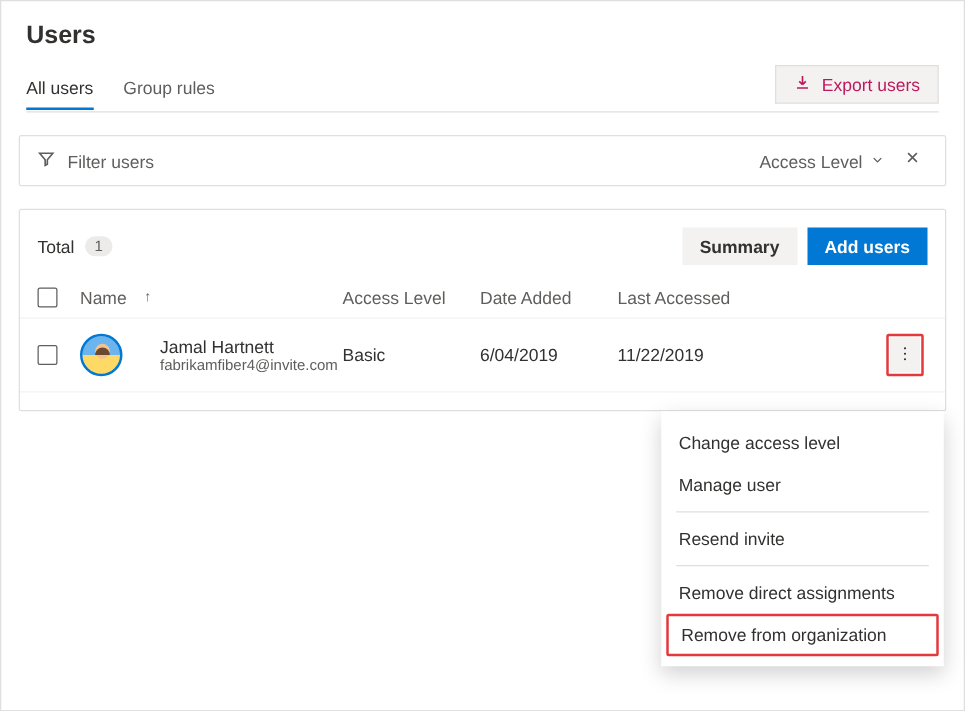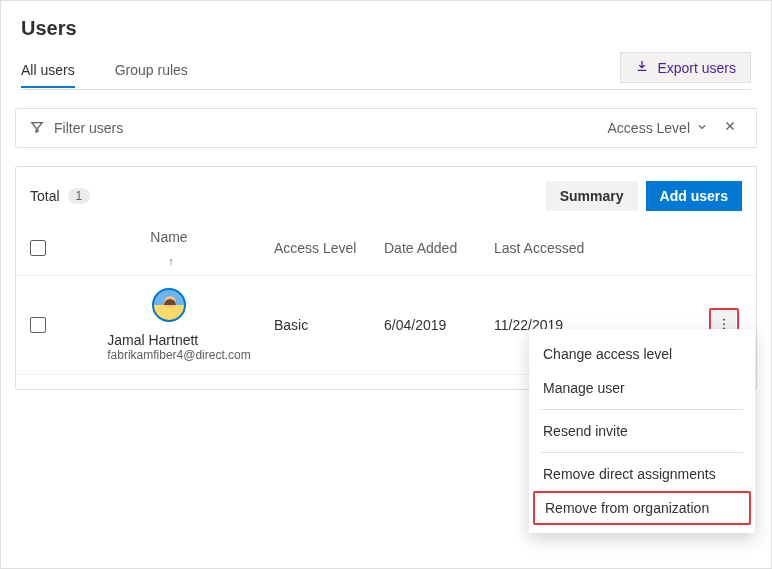--- a/index.html
+++ b/index.html
@@ -9,44 +9,44 @@
       color: #323130;
       font-size: 14px;
       width: 772px;
       height: 569px;
       border: 1px solid #e1dfdd;
       position: relative;
     }
     .page-header { padding: 16px 20px 0 20px; }
     .page-title { font-size: 20px; font-weight: 600; margin-bottom: 12px; }
     .tabs-row { display: flex; justify-content: space-between; align-items: center; border-bottom: 1px solid #e1dfdd; }
-    .tabs { display: flex; gap: 40px; }
+    .tabs { display: flex; gap: 24px; }
     .tab { padding: 8px 0; cursor: pointer; font-size: 14px; color: #605e5c; }
     .tab.active { color: #323130; border-bottom: 2px solid #0078d4; margin-bottom: -1px; font-weight: 400; }
-    .export-btn { display: flex; align-items: center; gap: 8px; background: #f3f2f1; border: 1px solid #e1dfdd; padding: 6px 14px; cursor: pointer; font-size: 14px; color: #4c1d95; margin-bottom: 6px; }
+    .export-btn { display: flex; align-items: center; gap: 8px; background: #f3f2f1; border: 1px solid #e1dfdd; padding: 6px 14px; cursor: pointer; font-size: 14px; color: #be185d; margin-bottom: 6px; }
     .export-btn svg { width: 14px; height: 14px; }
     .filter-bar { margin: 18px 14px; border: 1px solid #e1dfdd; border-radius: 2px; display: flex; align-items: center; padding: 10px 14px; gap: 12px; }
     .filter-left { display: flex; align-items: center; gap: 10px; flex: 1; color: #605e5c; }
     .filter-right { display: flex; align-items: center; gap: 10px; color: #605e5c; }
     .filter-right .dropdown { display: flex; align-items: center; gap: 6px; cursor: pointer; }
     .close-x { width: 24px; text-align: center; cursor: pointer; color: #605e5c; font-size: 16px; }
     .main-card { margin: 0 14px; border: 1px solid #e1dfdd; border-radius: 2px; padding: 14px 0; }
     .toolbar { display: flex; justify-content: space-between; align-items: center; padding: 0 14px 10px 14px; }
     .total-wrap { display: flex; align-items: center; gap: 8px; font-size: 14px; }
     .badge { background: #edebe9; border-radius: 10px; padding: 1px 8px; font-size: 12px; color: #605e5c; }
     .actions { display: flex; gap: 8px; }
     .btn { padding: 7px 14px; font-size: 14px; cursor: pointer; border: none; font-weight: bold; }
     .btn-summary { background: #f3f2f1; color: #323130; }
     .btn-add { background: #0078d4; color: #fff; }
     .table { width: 100%; }
     .thead, .trow { display: flex; align-items: center; padding: 8px 14px; }
     .thead { color: #605e5c; border-bottom: 1px solid #f3f2f1; }
     .trow { border-bottom: 1px solid #f3f2f1; padding-top: 12px; padding-bottom: 12px; }
     .col-check { width: 34px; display: flex; align-items: center; }
-    .col-name { width: 210px; display: flex; align-items: center; gap: 10px; flex-direction: column; }
+    .col-name { width: 210px; display: flex; align-items: center; gap: 10px; }
     .col-access { width: 110px; }
     .col-date { width: 110px; }
     .col-last { width: 120px; flex: 1; }
     .col-menu { width: 36px; display: flex; justify-content: center; }
     .sort-arrow { font-size: 11px; margin-left: 4px; color: #605e5c; }
     .checkbox { width: 16px; height: 16px; border: 1px solid #605e5c; border-radius: 2px; cursor: pointer; }
     .avatar { width: 34px; height: 34px; border-radius: 50%; background: linear-gradient(#6cb4ee 50%, #ffd966 50%); border: 2px solid #0078d4; position: relative; overflow: hidden; flex-shrink: 0; }
     .avatar::before { content: ""; position: absolute; top: 6px; left: 10px; width: 12px; height: 12px; background: #f4c28c; border-radius: 50%; }
     .avatar::after { content: ""; position: absolute; top: 9px; left: 10px; width: 12px; height: 6px; background: #6b4a2e; border-radius: 6px 6px 0 0; }
     .user-meta { display: flex; flex-direction: column; margin-left: 20px; }
@@ -147,21 +147,21 @@
     </div>
 
     <div class="trow">
       <div class="col-check">
         <div class="checkbox"></div>
       </div>
       <div class="col-name">
         <div class="avatar"></div>
         <div class="user-meta">
           <span class="user-name">Jamal Hartnett</span>
-          <span class="user-email">fabrikamfiber4@direct.com</span>
+          <span class="user-email">fabrikamfiber4@invite.com</span>
         </div>
       </div>
       <div class="col-access">Basic</div>
       <div class="col-date">6/04/2019</div>
       <div class="col-last">11/22/2019</div>
       <div class="col-menu">
         <div class="kebab-wrap">
           <div class="kebab">
             <span>
               <svg viewBox="0 0 16 16">

